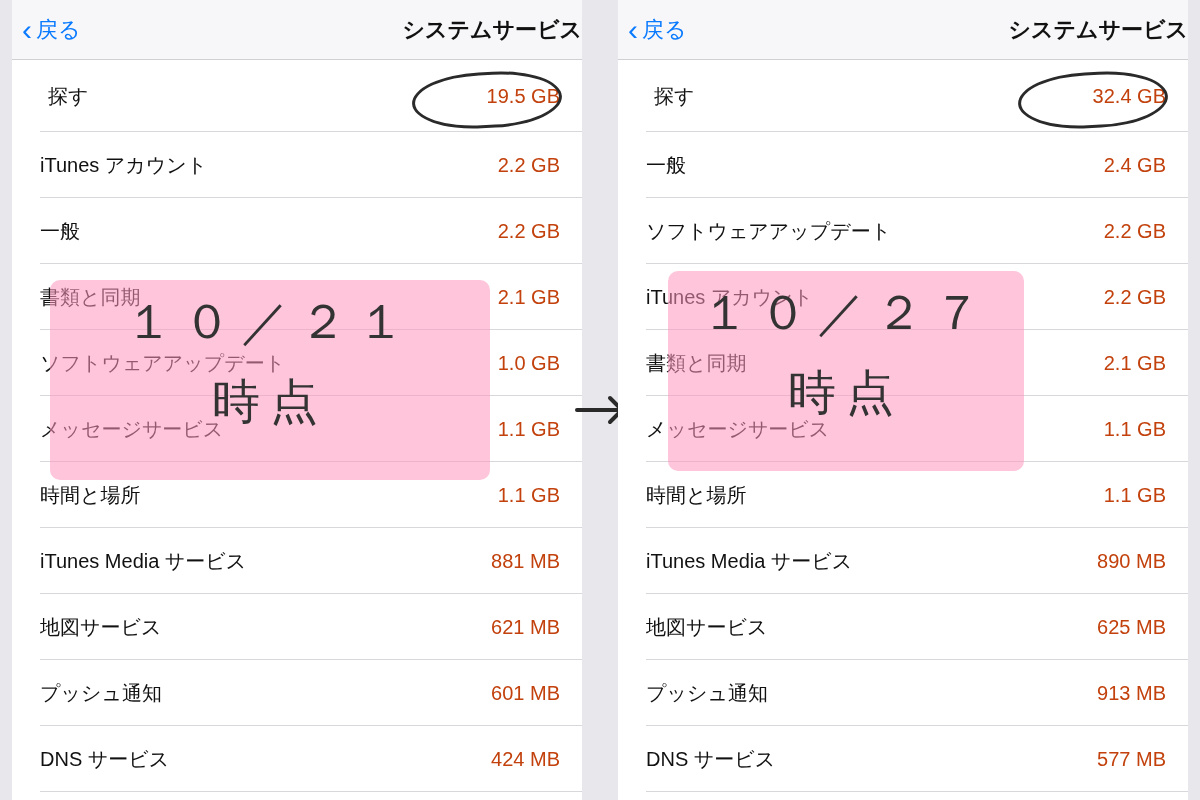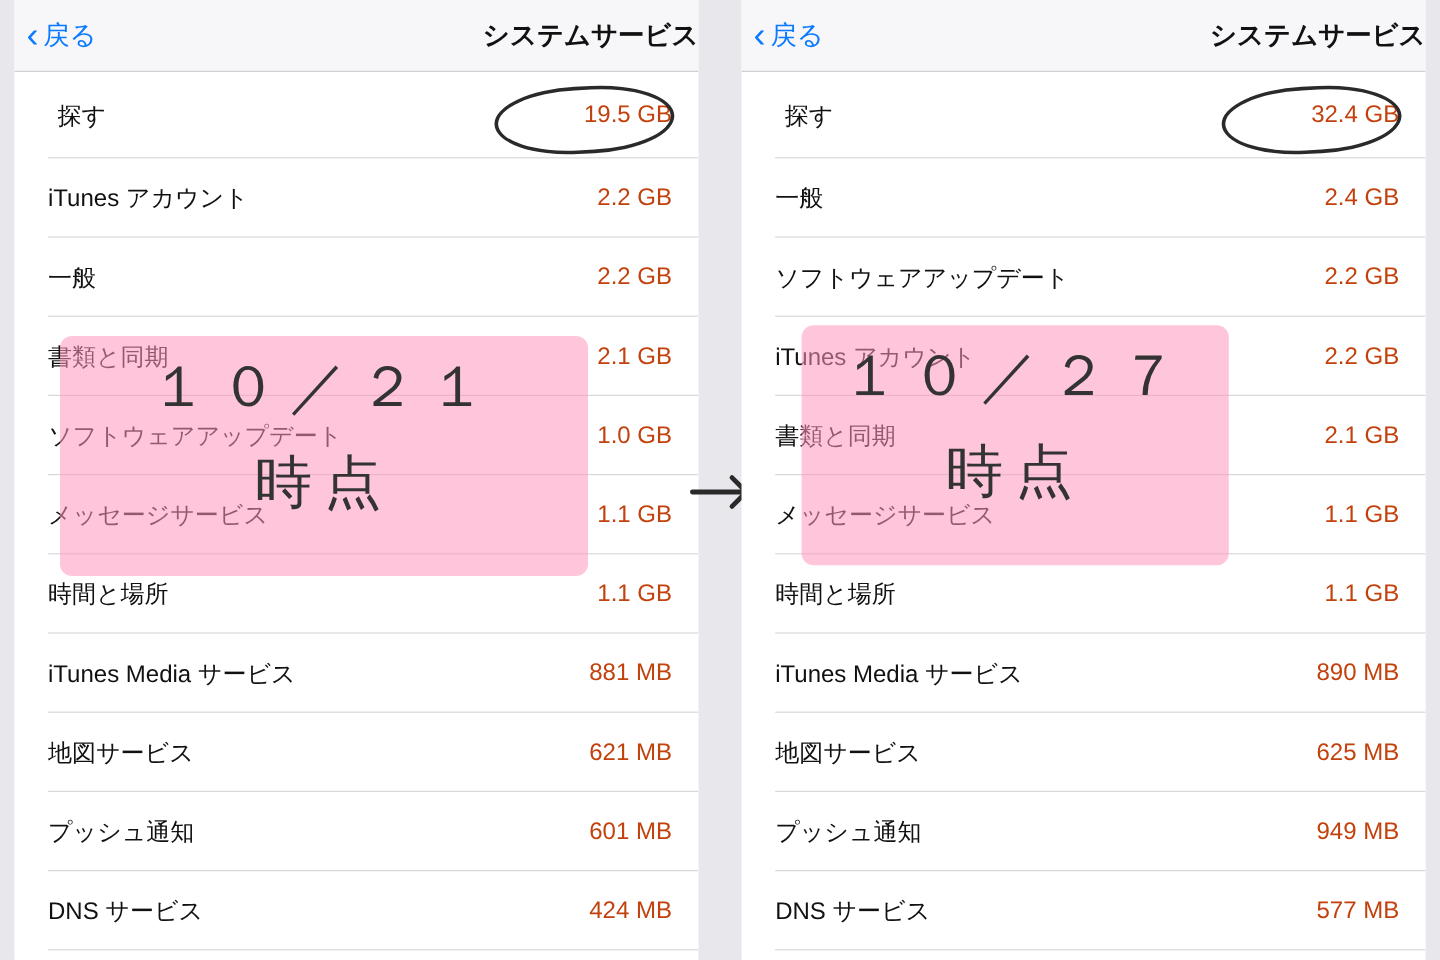--- a/index.html
+++ b/index.html
@@ -240,21 +240,21 @@
       <div class="row">
         <span class="label">iTunes Media サービス</span>
         <span class="val">890 MB</span>
       </div>
       <div class="row">
         <span class="label">地図サービス</span>
         <span class="val">625 MB</span>
       </div>
       <div class="row">
         <span class="label">プッシュ通知</span>
-        <span class="val">949 MB</span>
+        <span class="val">913 MB</span>
       </div>
       <div class="row">
         <span class="label">DNS サービス</span>
         <span class="val">577 MB</span>
       </div>
     </div>
 
     <div class="circle-annot" style="top:72px; left:400px;"></div>
 
     <div class="pink" style="top:271px; left:50px; width:356px; height:200px;">

